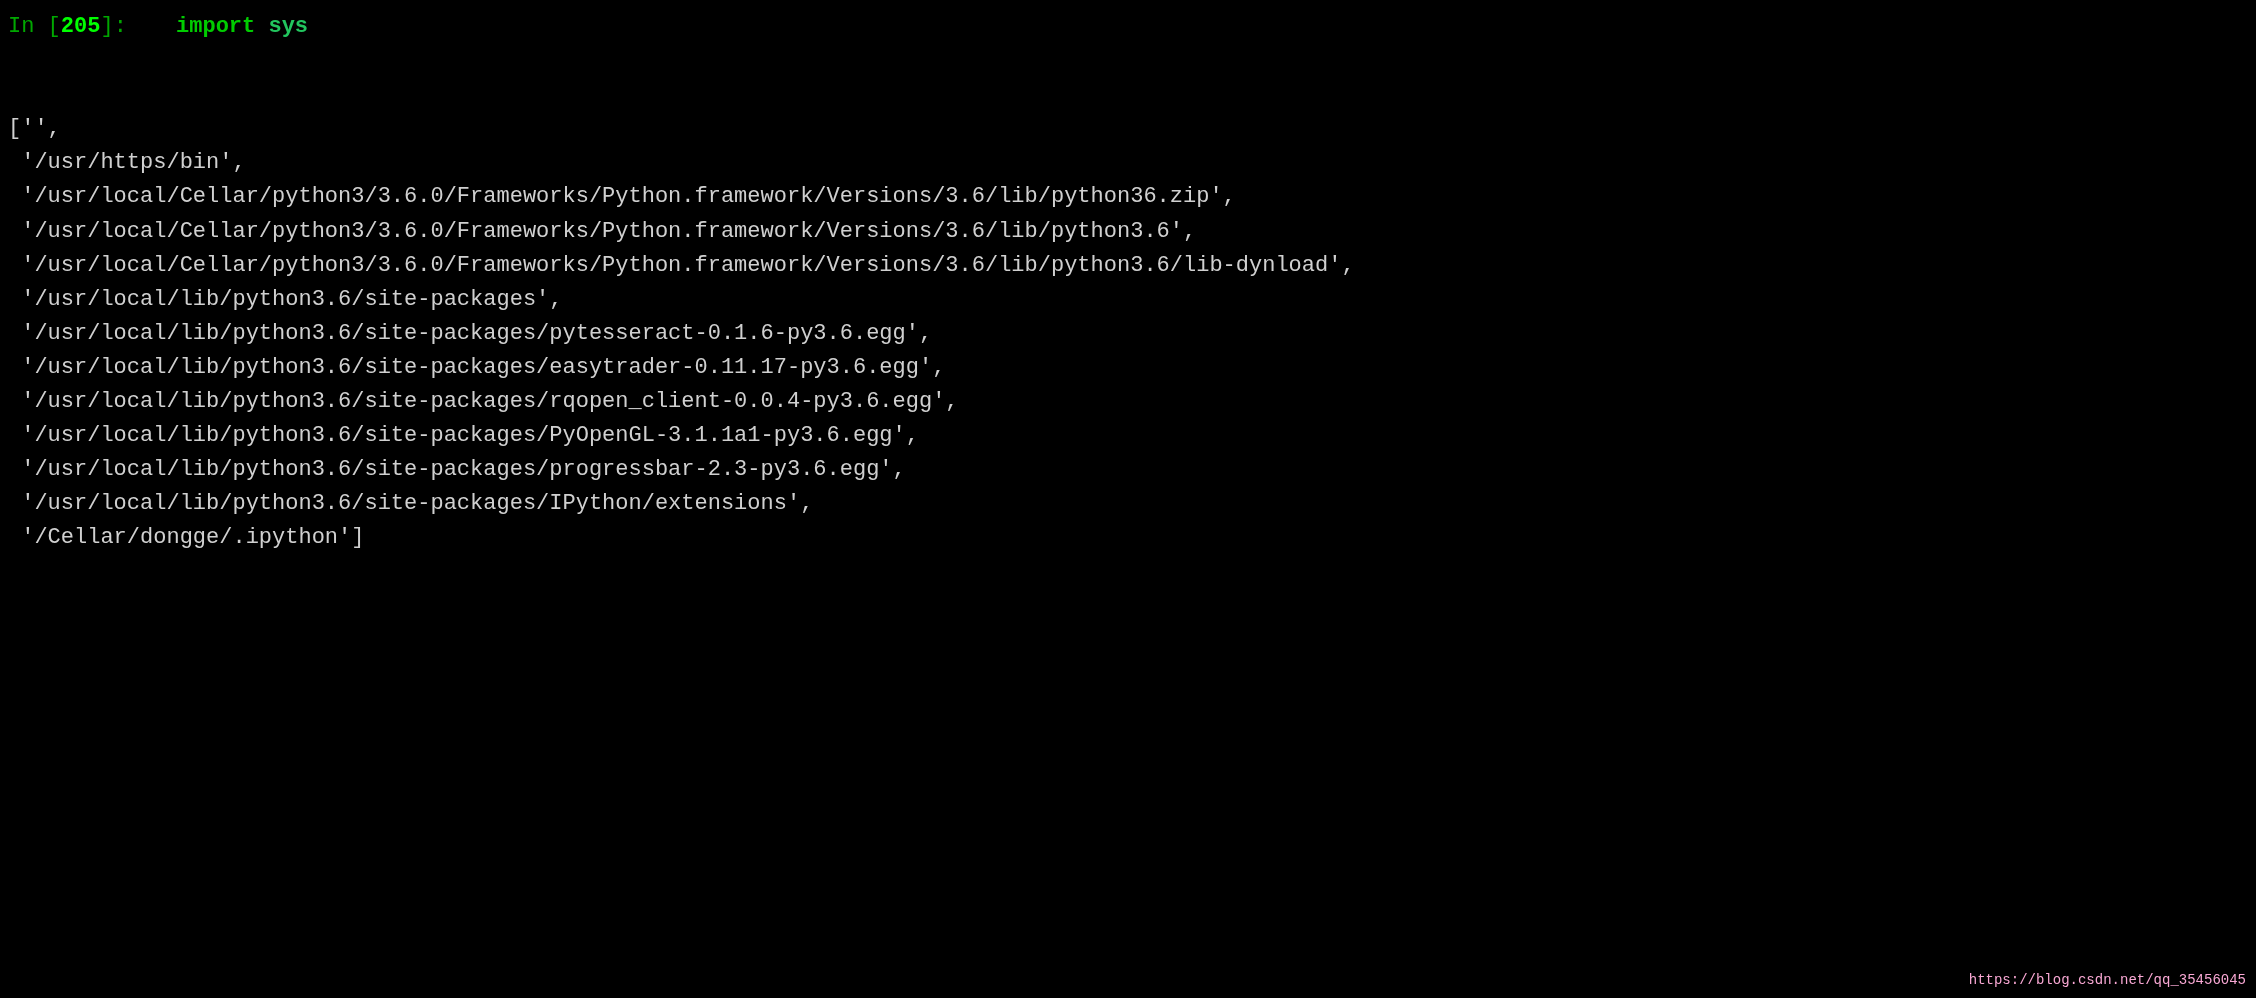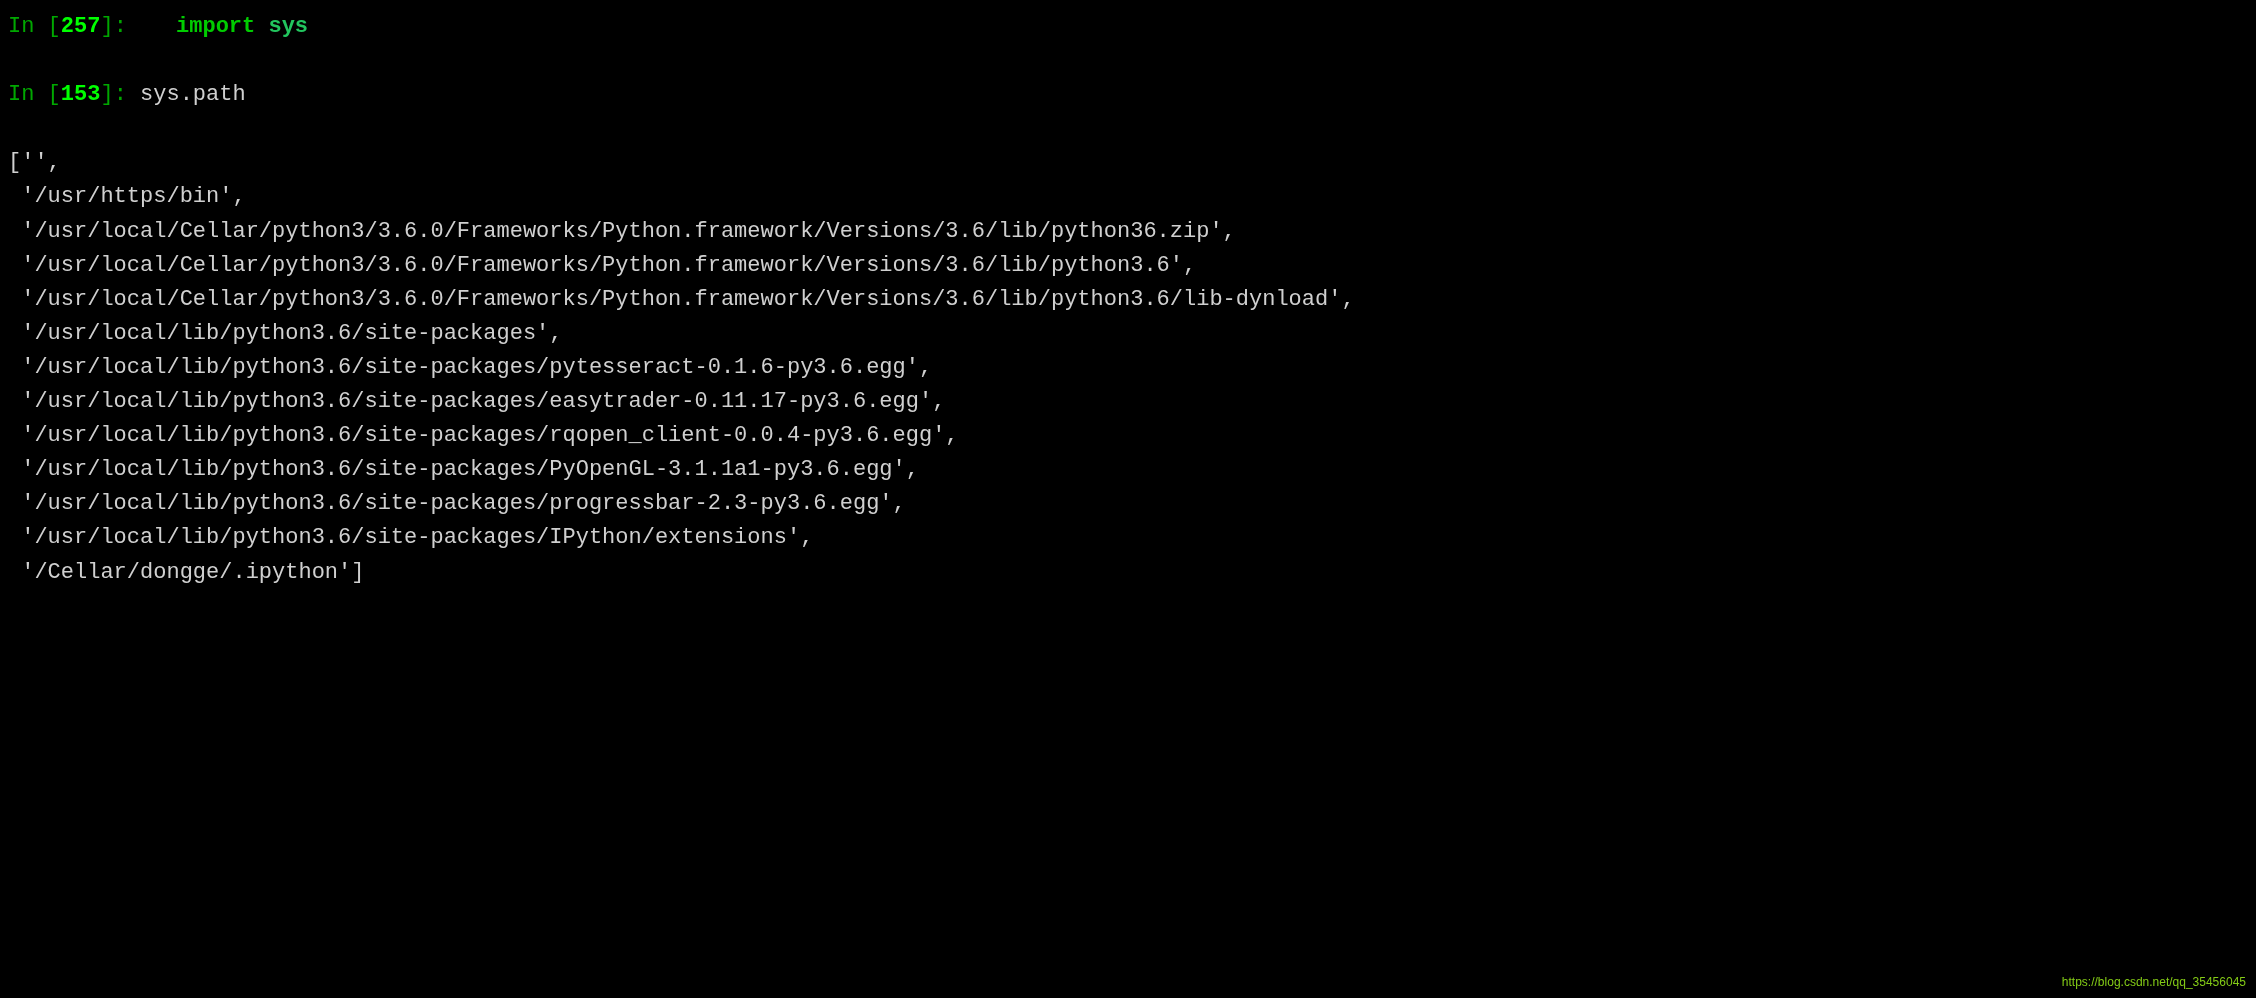--- a/index.html
+++ b/index.html
@@ -67,34 +67,34 @@
       width: 12px;
       height: 1.2em;
       background-color: #d0d0d0;
       vertical-align: text-bottom;
       margin-bottom: -2px;
     }
     .watermark {
       position: absolute;
       bottom: 6px;
       right: 10px;
-      font-size: 12px;
-      color: #84cc16;
-      font-family: Liberation Sans, sans-serif;
+      font-size: 14px;
+      color: #f9a8d4;
+      font-family: Liberation Mono, monospace;
     }
     pre {
       font-family: inherit;
       white-space: pre;
     }
   </style>
 </head>
 <body>
 
-<pre><span class="cell"><span class="prompt-in"><span>In </span><span class="bracket">[</span><span class="num">257</span><span class="bracket">]</span><span>: </span></span><span class="code"><span class="kw-import">import</span> <span class="kw-module">sys</span></span></span>
-<span class="spacer"></span><span class="cell"><span class="prompt-in"><span>In </span><span class="bracket">[</span><span class="num">153</span><span class="bracket">]</span><span>: </span></span><span class="code">sys.path</span></span>
+<pre><span class="cell"><span class="prompt-in"><span>In </span><span class="bracket">[</span><span class="num">205</span><span class="bracket">]</span><span>: </span></span><span class="code"><span class="kw-import">import</span> <span class="kw-module">sys</span></span></span>
+<span class="spacer"></span>
 <span class="output-line">['',</span>
 <span class="output-line"> '/usr/https/bin',</span>
 <span class="output-line"> '/usr/local/Cellar/python3/3.6.0/Frameworks/Python.framework/Versions/3.6/lib/python36.zip',</span>
 <span class="output-line"> '/usr/local/Cellar/python3/3.6.0/Frameworks/Python.framework/Versions/3.6/lib/python3.6',</span>
 <span class="output-line"> '/usr/local/Cellar/python3/3.6.0/Frameworks/Python.framework/Versions/3.6/lib/python3.6/lib-dynload',</span>
 <span class="output-line"> '/usr/local/lib/python3.6/site-packages',</span>
 <span class="output-line"> '/usr/local/lib/python3.6/site-packages/pytesseract-0.1.6-py3.6.egg',</span>
 <span class="output-line"> '/usr/local/lib/python3.6/site-packages/easytrader-0.11.17-py3.6.egg',</span>
 <span class="output-line"> '/usr/local/lib/python3.6/site-packages/rqopen_client-0.0.4-py3.6.egg',</span>
 <span class="output-line"> '/usr/local/lib/python3.6/site-packages/PyOpenGL-3.1.1a1-py3.6.egg',</span>

